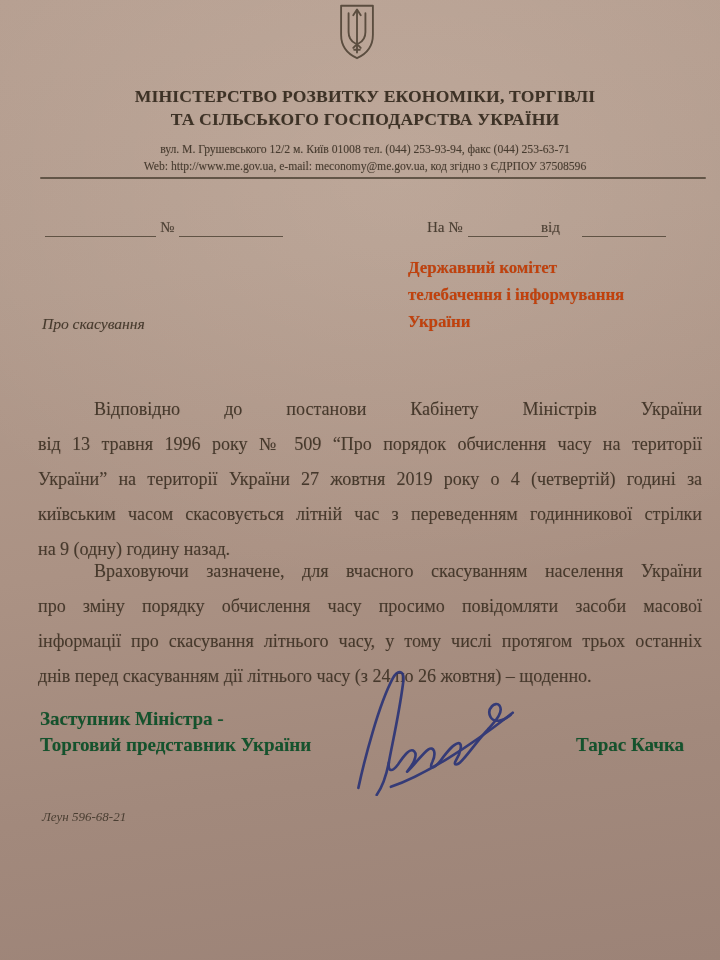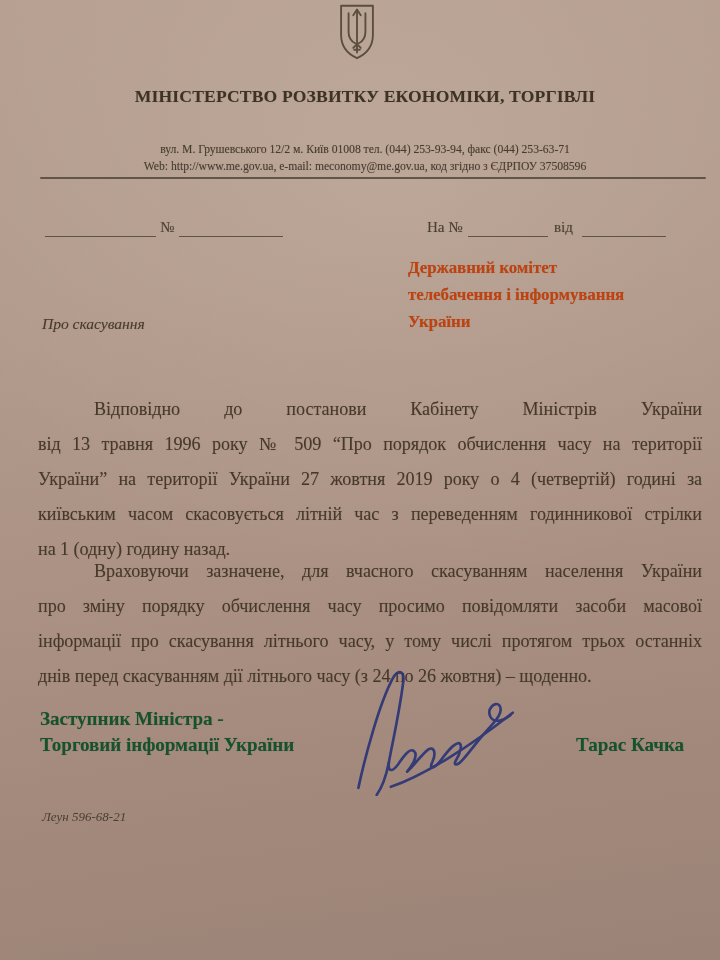--- a/index.html
+++ b/index.html
@@ -49,66 +49,67 @@
       <path d="M13,11 V31 C13,38 16,41 20,43"></path>
       <path d="M31,11 V31 C31,38 28,41 24,43"></path>
       <path d="M18,48 L22,44 L26,48"></path>
       <path d="M22,44 V53"></path>
       <path d="M19,50 H25"></path>
     </svg>
   </div>
 
   <div class="abs ministry center bold ink">
     <div>МІНІСТЕРСТВО РОЗВИТКУ ЕКОНОМІКИ, ТОРГІВЛІ</div>
+    <div>ТА СІЛЬСЬКОГО ГОСПОДАРСТВА УКРАЇНИ</div>
   </div>
 
   <div class="abs contact center ink">
     <div>вул. М. Грушевського 12/2  м. Київ 01008  тел. (044) 253-93-94, факс  (044) 253-63-71</div>
     <div>Web: http://www.me.gov.ua, e-mail: meconomy@me.gov.ua,  код згідно з ЄДРПОУ 37508596</div>
   </div>
 
   <div class="abs head-rule"></div>
 
   <div class="abs blank" style="left:45px;top:236px;width:111px;"></div>
   <div class="abs ref-label ink" style="left:160px;top:219px;">№</div>
   <div class="abs blank" style="left:179px;top:236px;width:104px;"></div>
 
   <div class="abs ref-label ink" style="left:427px;top:219px;">На №</div>
   <div class="abs blank" style="left:468px;top:236px;width:80px;"></div>
-  <div class="abs ref-label ink" style="left:554px;top:219px;">від</div>
+  <div class="abs ref-label ink" style="left:541px;top:219px;">від</div>
   <div class="abs blank" style="left:582px;top:236px;width:84px;"></div>
 
   <div class="abs recipient bold ink">
     <div>Державний комітет</div>
     <div>телебачення і інформування</div>
     <div>України</div>
   </div>
 
   <div class="abs subject ink">
     <div>Про скасування</div>
   </div>
 
   <div class="abs bodytext ink" style="top:392px;">
     <div class="jline indent">Відповідно до постанови Кабінету Міністрів України</div>
     <div class="jline">від 13 травня 1996 року № 509 “Про порядок обчислення часу на території</div>
     <div class="jline">України” на території України 27 жовтня 2019 року о 4 (четвертій) годині за</div>
     <div class="jline">київським часом скасовується літній час з переведенням годинникової стрілки</div>
-    <div class="lastline">на 1 (одну) годину назад.</div>
+    <div class="lastline">на 9 (одну) годину назад.</div>
   </div>
 
   <div class="abs bodytext ink" style="top:554px;">
     <div class="jline indent">Враховуючи зазначене, для вчасного скасуванням населення України</div>
     <div class="jline">про зміну порядку обчислення часу просимо повідомляти засоби масової</div>
     <div class="jline">інформації про скасування літнього часу, у тому числі протягом трьох останніх</div>
     <div class="lastline">днів перед скасуванням дії літнього часу (з 24 по 26 жовтня) – щоденно.</div>
   </div>
 
   <div class="abs signline bold ink" style="left:40px;top:706px;width:330px;">
     <div>Заступник Міністра -</div>
-    <div>Торговий інформації України</div>
+    <div>Торговий представник України</div>
   </div>
 
   <div class="abs" style="left:342px;top:666px;width:178px;height:130px;">
     <svg width="178" height="130" viewBox="0 0 175 128" fill="none" stroke="#2c3577" stroke-width="2.6" stroke-linecap="round" stroke-linejoin="round" opacity="0.92">
       <path d="M16,120 C22,92 36,38 50,12 C55,3 62,4 60,17 C56,48 49,78 46,95 C45,104 49,105 55,97 C61,88 67,80 71,84 C75,88 69,98 64,104 C71,98 79,86 85,82 C90,79 93,85 89,94 C85,102 90,102 97,93 C103,85 109,77 114,76 C119,75 117,85 112,93 C109,98 113,99 119,92 C127,83 136,70 144,62"></path>
       <path d="M144,62 C152,53 159,45 155,39 C151,34 142,42 146,50 C149,56 158,55 166,48"></path>
       <path d="M48,119 C80,108 125,80 168,46"></path>
       <path d="M46,95 C43,110 39,120 34,127"></path>
     </svg>
   </div>

